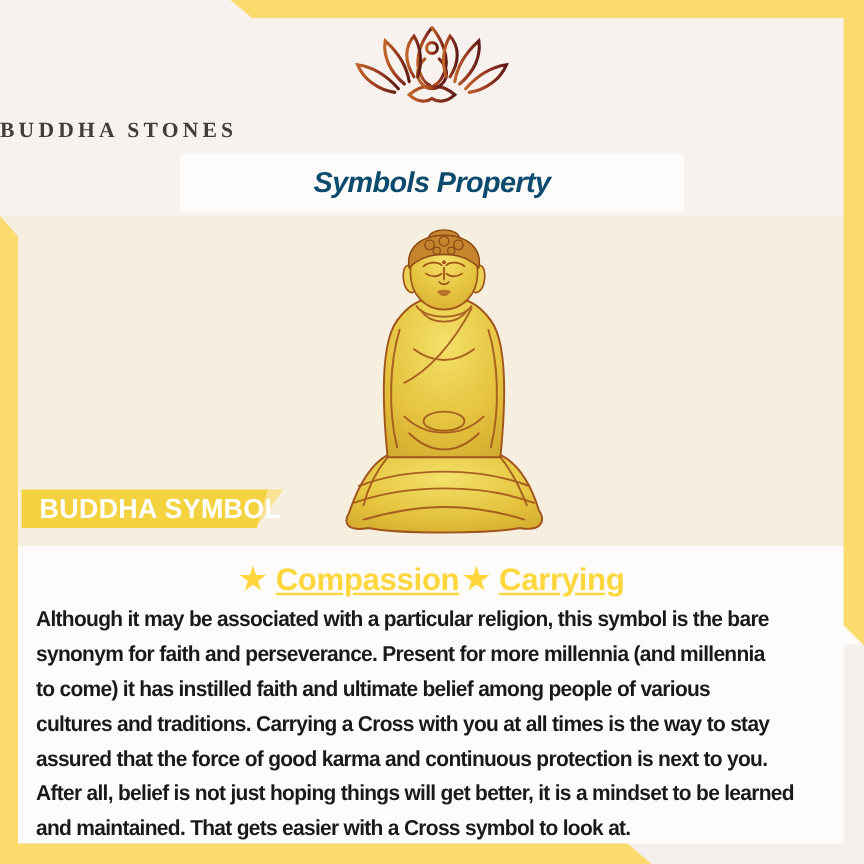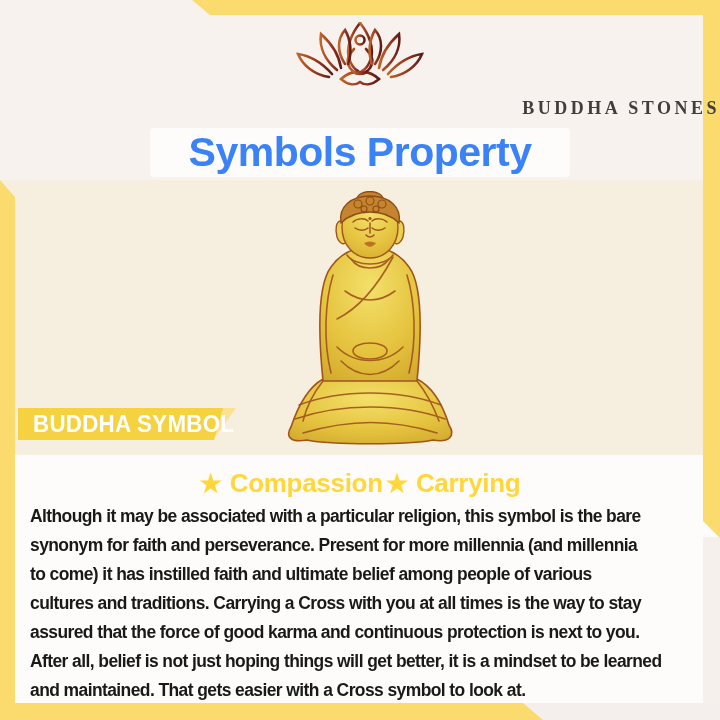--- a/index.html
+++ b/index.html
@@ -9,52 +9,52 @@
   }
   
   .bg-top{position:absolute;left:0;top:0;width:720px;height:180px;background:#f8f2ee;}
   .bg-mid{position:absolute;left:0;top:180px;width:720px;height:275px;background:#f6efdf;}
   .bg-bottom{position:absolute;left:0;top:455px;width:720px;height:248px;background:#fdfcfb;}
   .bg-strip{position:absolute;left:0;top:703px;width:720px;height:17px;background:#f4efec;}
   .bg-right-edge{position:absolute;left:703px;top:537px;width:17px;height:166px;background:#f5f0ec;}
   
   .frame{position:absolute;left:0;top:0;width:720px;height:720px;pointer-events:none;}
   
-  .logo-wrap{position:absolute;left:0;top:22px;width:720px;text-align:right;}
+  .logo-wrap{position:absolute;left:0;top:22px;width:720px;text-align:left;}
   .lotus{display:block;margin:0 auto;}
   .brand{
     margin-top:4px;font-family:"Liberation Serif",serif;font-size:18px;font-weight:600;
     letter-spacing:3.5px;color:#403d3c;
   }
   
   .banner{
     position:absolute;left:150px;top:128px;width:420px;height:49px;background:#fdfcfa;
     border-radius:4px;display:flex;align-items:center;justify-content:center;
   }
   .banner-title{
-    font-size:41px;font-weight:700;color:#3b82f6;letter-spacing:-0.5px;
+    font-size:24px;font-weight:700;color:#0c4a6e;letter-spacing:-0.5px;font-style:italic;
   }
   
   .buddha{position:absolute;left:281px;top:191px;}
   
   .ribbon-svg{position:absolute;left:0;top:404px;}
   .ribbon-label{
     position:absolute;left:33px;top:408px;width:200px;height:32px;line-height:32px;
     font-size:23px;font-weight:700;color:#ffffff;letter-spacing:0.3px;
     transform:scaleX(0.97);transform-origin:left center;white-space:nowrap;
   }
   
   .heading{
     position:absolute;left:0;top:466px;width:720px;height:34px;
     display:flex;align-items:center;justify-content:center;
     font-size:26px;font-weight:700;color:#ffd73c;letter-spacing:-0.3px;
   }
   .heading .star{font-size:25px;margin:0 8px 0 0;}
   .heading .star.second{margin:0 8px 0 3px;}
-  .heading .word{white-space:pre;}
+  .heading .word{white-space:pre;text-decoration:underline;}
   
   .desc{
     position:absolute;left:30px;top:502px;width:670px;
     transform:scaleX(0.97);transform-origin:left top;
   }
   .desc .line{
     height:29px;line-height:29px;font-size:18px;font-weight:700;letter-spacing:-0.6px;
     color:#191919;white-space:nowrap;
   }
 </style>

